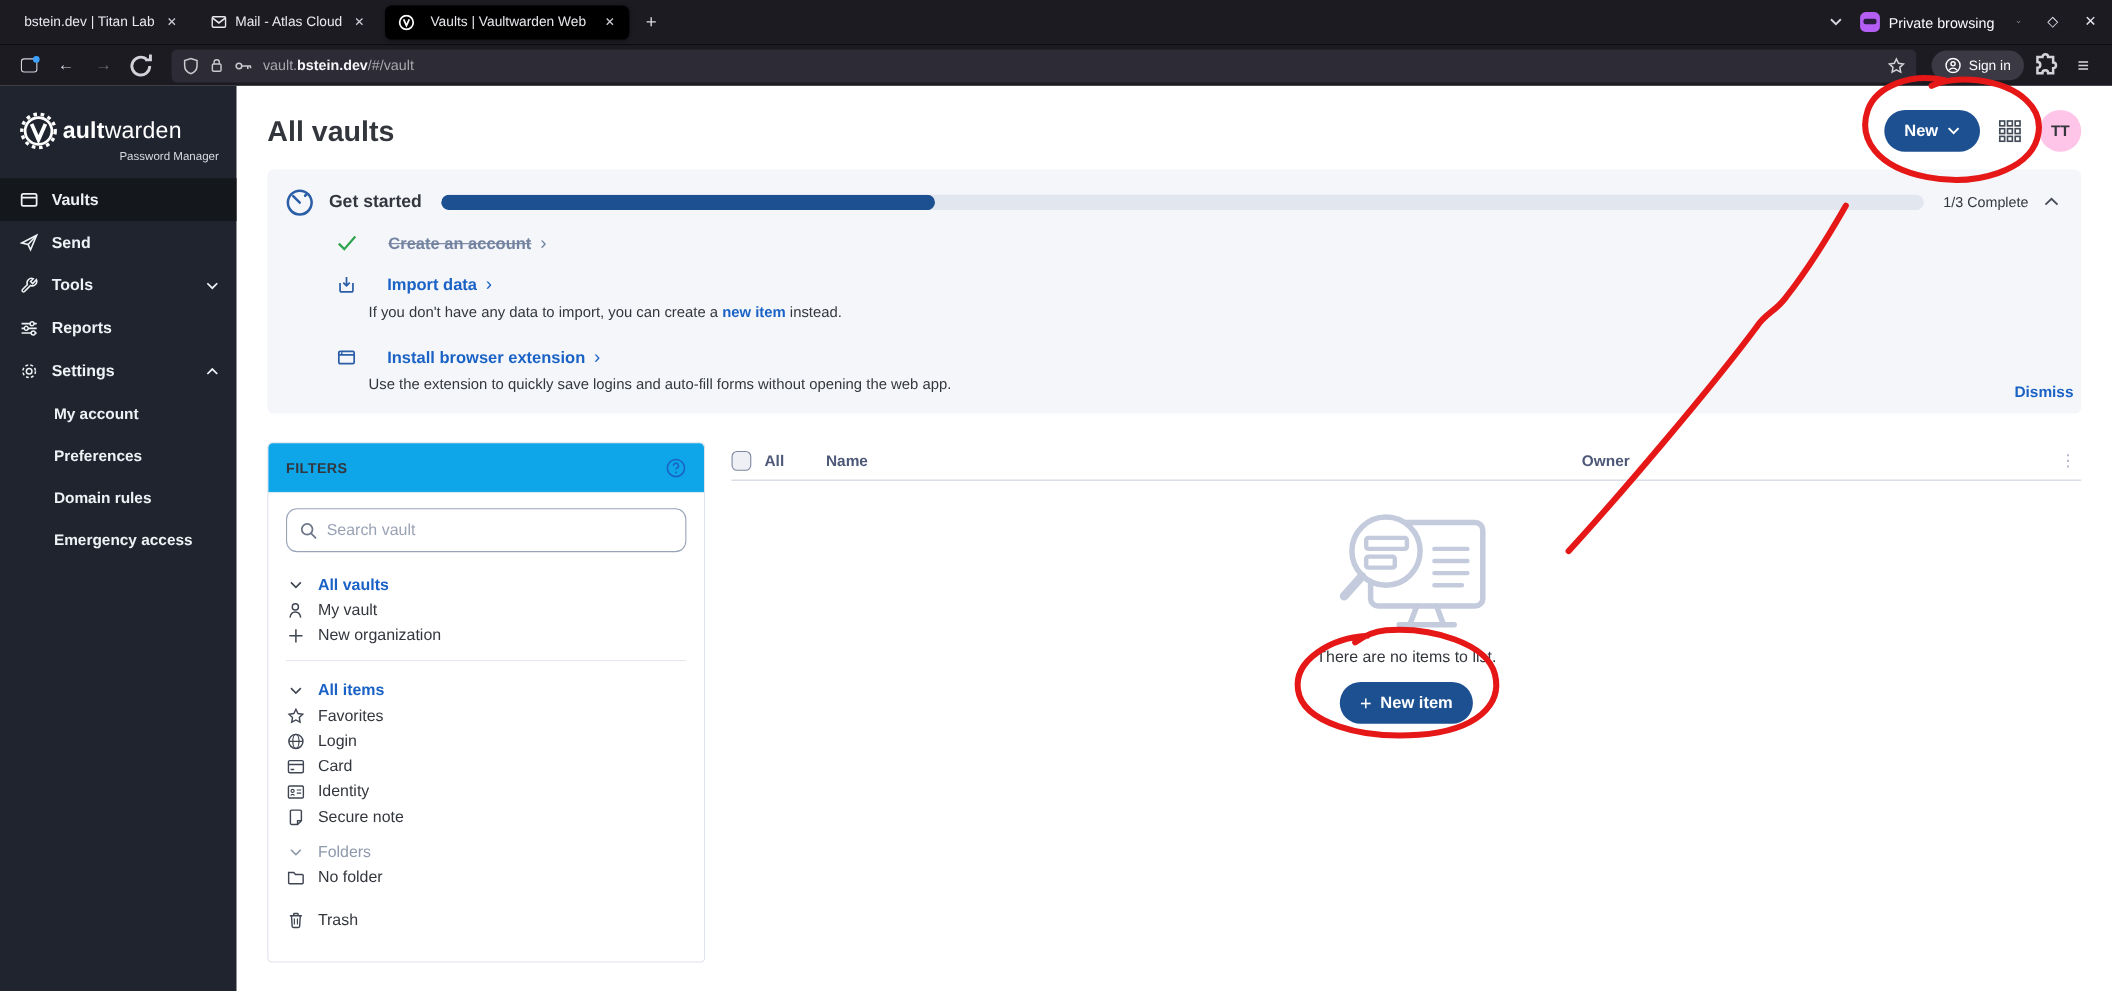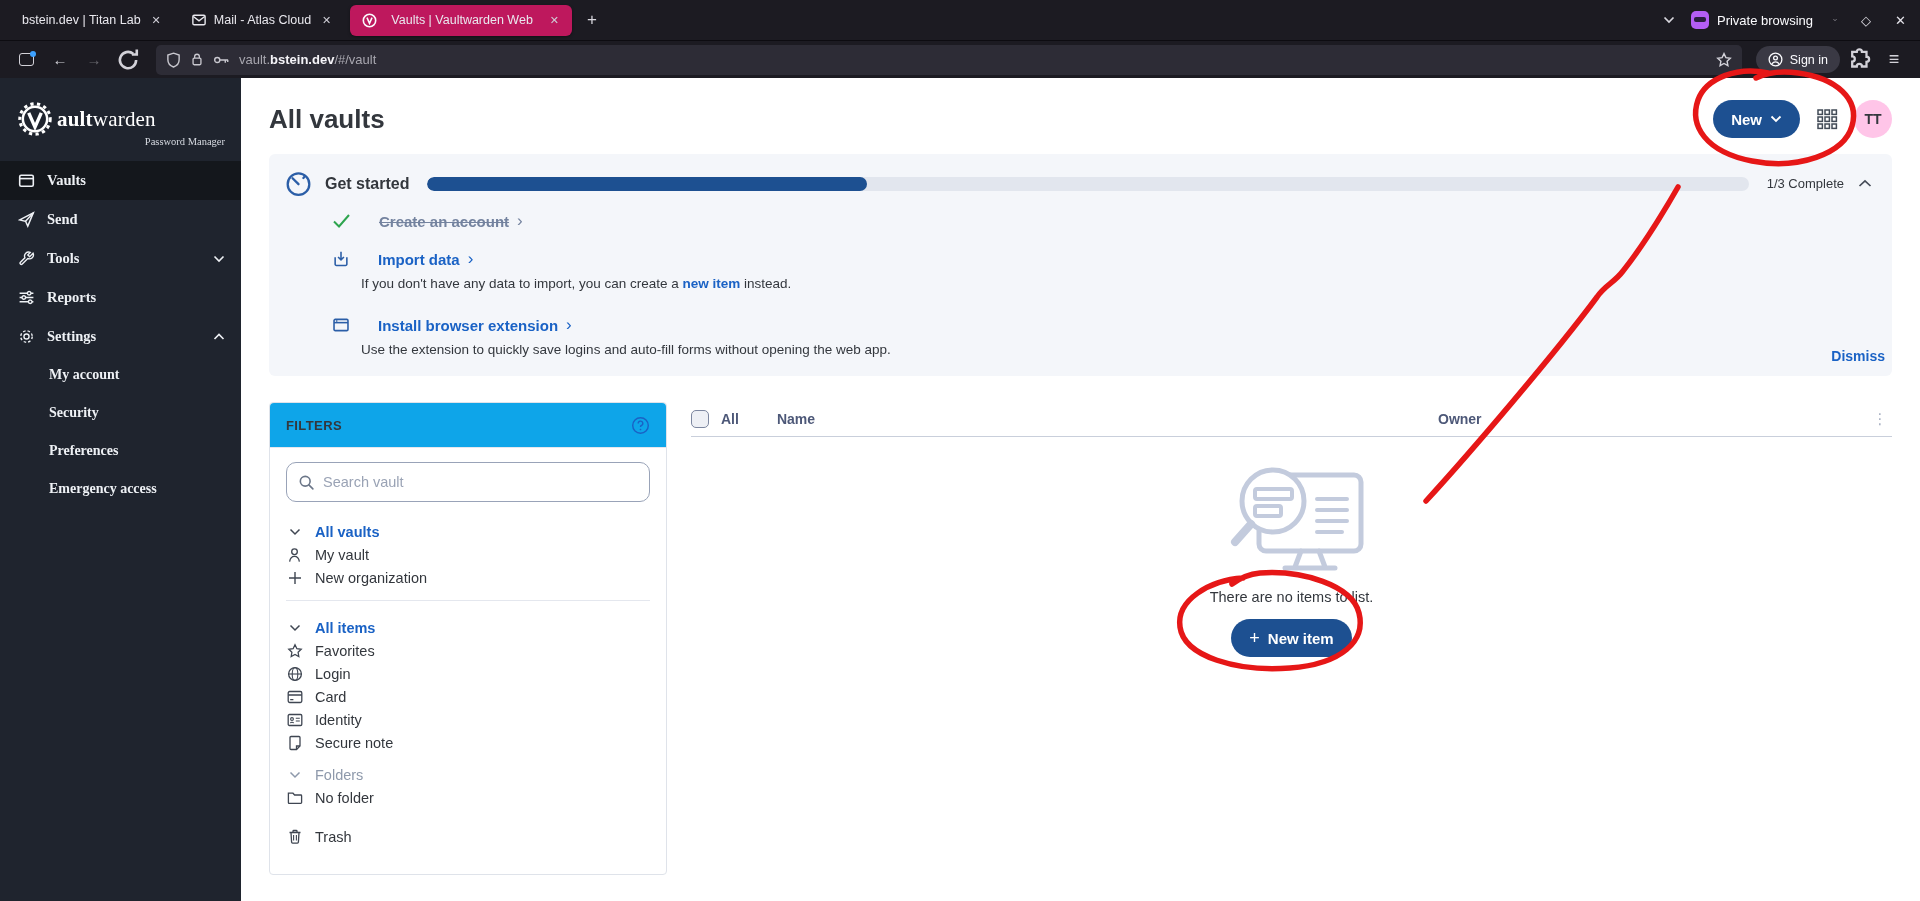--- a/index.html
+++ b/index.html
@@ -5,21 +5,21 @@
   * { margin:0; padding:0; box-sizing:border-box; }
   html,body { width:1920px; height:901px; overflow:hidden;
     font-family:"Liberation Sans","DejaVu Sans",sans-serif; background:#fff; }
 
   
   .tabbar { height:40px; background:#1c1b22; display:flex; align-items:center; padding:0 10px; }
   .tab { height:31px; display:flex; align-items:center; gap:8px; padding:0 10px 0 12px;
     border-radius:6px; color:#e9e8ee; font-size:12.5px; margin-right:6px; min-width:0; }
   .tab .tlabel { white-space:nowrap; overflow:hidden; max-width:150px; }
   .tab .tclose { color:#cfced6; font-size:11px; padding:2px 3px; border-radius:3px; }
-  .tab.active { background:#be185d; box-shadow:0 1px 3px rgba(0,0,0,.4);gap:14px; }
+  .tab.active { background:#000000; box-shadow:0 1px 3px rgba(0,0,0,.4);gap:14px; }
   .newtab { color:#d8d7de; font-size:17px; padding:2px 9px; border-radius:4px; }
   .tab-right { margin-left:auto; display:flex; align-items:center; gap:16px; color:#d8d7de; }
   .pb-badge { display:flex; align-items:center; gap:8px; font-size:13px; color:#fbfbfe; }
   .pb-icon { width:18px; height:18px; border-radius:5px; background:#b45ef5; position:relative; }
   .pb-icon:before { content:""; position:absolute; left:3px; right:3px; top:6px; height:5px;
     background:#2a1e3f; border-radius:2px; }
   .winbtn { font-size:13px; color:#e6e5ec; padding:0 4px; }
   .navbar { height:38px; background:#1c1b22; display:flex; align-items:center; gap:6px;
     padding:0 12px; border-top:1px solid #0d0c11; }
   .navicon { color:#d3d2d9; font-size:15px; width:28px; height:26px; display:flex;
@@ -32,21 +32,21 @@
     align-items:center; gap:9px; padding:0 10px; margin:0 8px; }
   .urltext { font-size:13px; color:#a8a7af; white-space:nowrap; }
   .urltext b { color:#f5f4f8; font-weight:600; }
   .urlspace { flex:1; }
   .signin { display:flex; align-items:center; gap:7px; background:#3a3944; color:#fbfbfe;
     font-size:12.5px; height:27px; padding:0 12px; border-radius:14px; }
   svg.ic { display:block; }
 
   
   .app { display:flex; height:823px; }
-  .sidebar { width:241px; background:#1f242e; color:#edf0f4; flex-shrink:0;font-family:Liberation Serif, serif; }
+  .sidebar { width:215px; background:#1f242e; color:#edf0f4; flex-shrink:0; }
   .logo { padding:22px 14px 10px 16px; }
   .logo-row { display:flex; align-items:center; gap:3px; }
   .logo-text { font-size:21px; letter-spacing:.2px; color:#fff; }
   .logo-text b { font-weight:700; }
   .logo-sub { font-size:10.5px; color:#d6dae1; text-align:right; margin-top:-2px; padding-right:2px; }
   .nav { margin-top:4px; }
   .nav-item { height:39px; display:flex; align-items:center; gap:12px; padding:0 16px 0 18px;
     font-size:14.5px; font-weight:600; color:#eef1f5; position:relative; cursor:pointer; }
   .nav-item.active { background:#14171c; }
   .nav-item .grow { flex:1; }
@@ -261,24 +261,24 @@
         <span>Settings</span>
         <span class="grow"></span>
         <svg class="ic" width="12" height="8" viewBox="0 0 12 8">
           <path d="M1.5 6 L6 1.5 L10.5 6" fill="none" stroke="#eef1f5" stroke-width="1.6"></path>
         </svg>
       </div>
       <div class="nav-sub">
           <span>My account</span>
         </div>
       <div class="nav-sub">
-          <span>Security</span>
+          <span>Preferences</span>
         </div>
       <div class="nav-sub">
-          <span>Preferences</span>
+          <span>Domain rules</span>
         </div>
       <div class="nav-sub">
           <span>Emergency access</span>
         </div>
     </div>
   </div>
 
   <div class="main">
     <div class="pagehead">
       <div class="pagetitle">All vaults</div>

